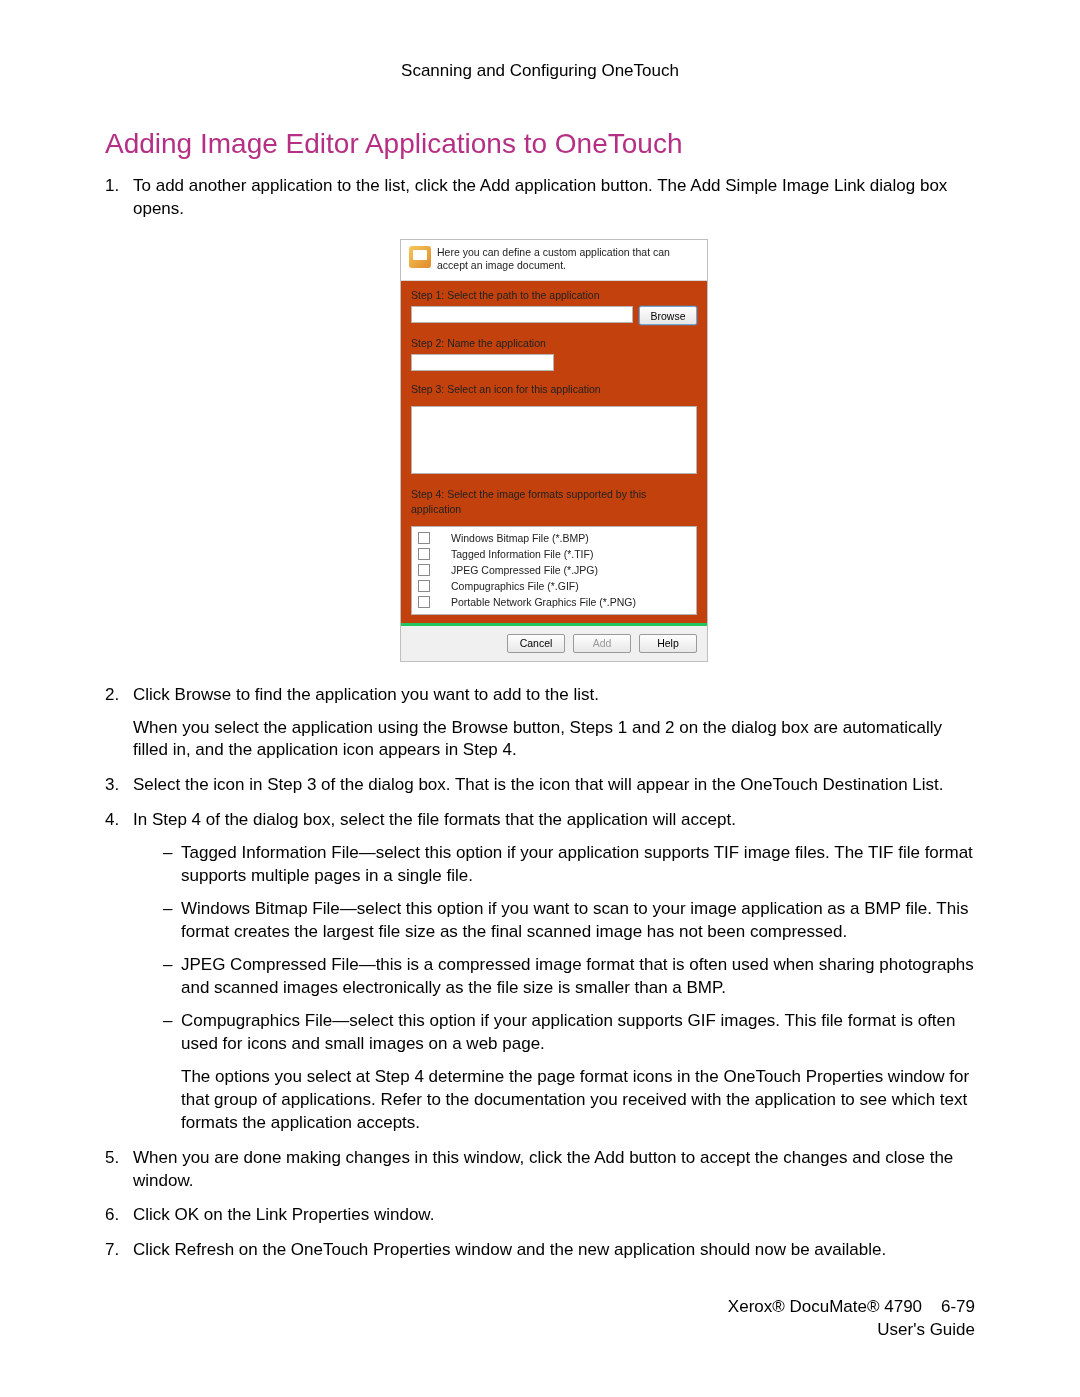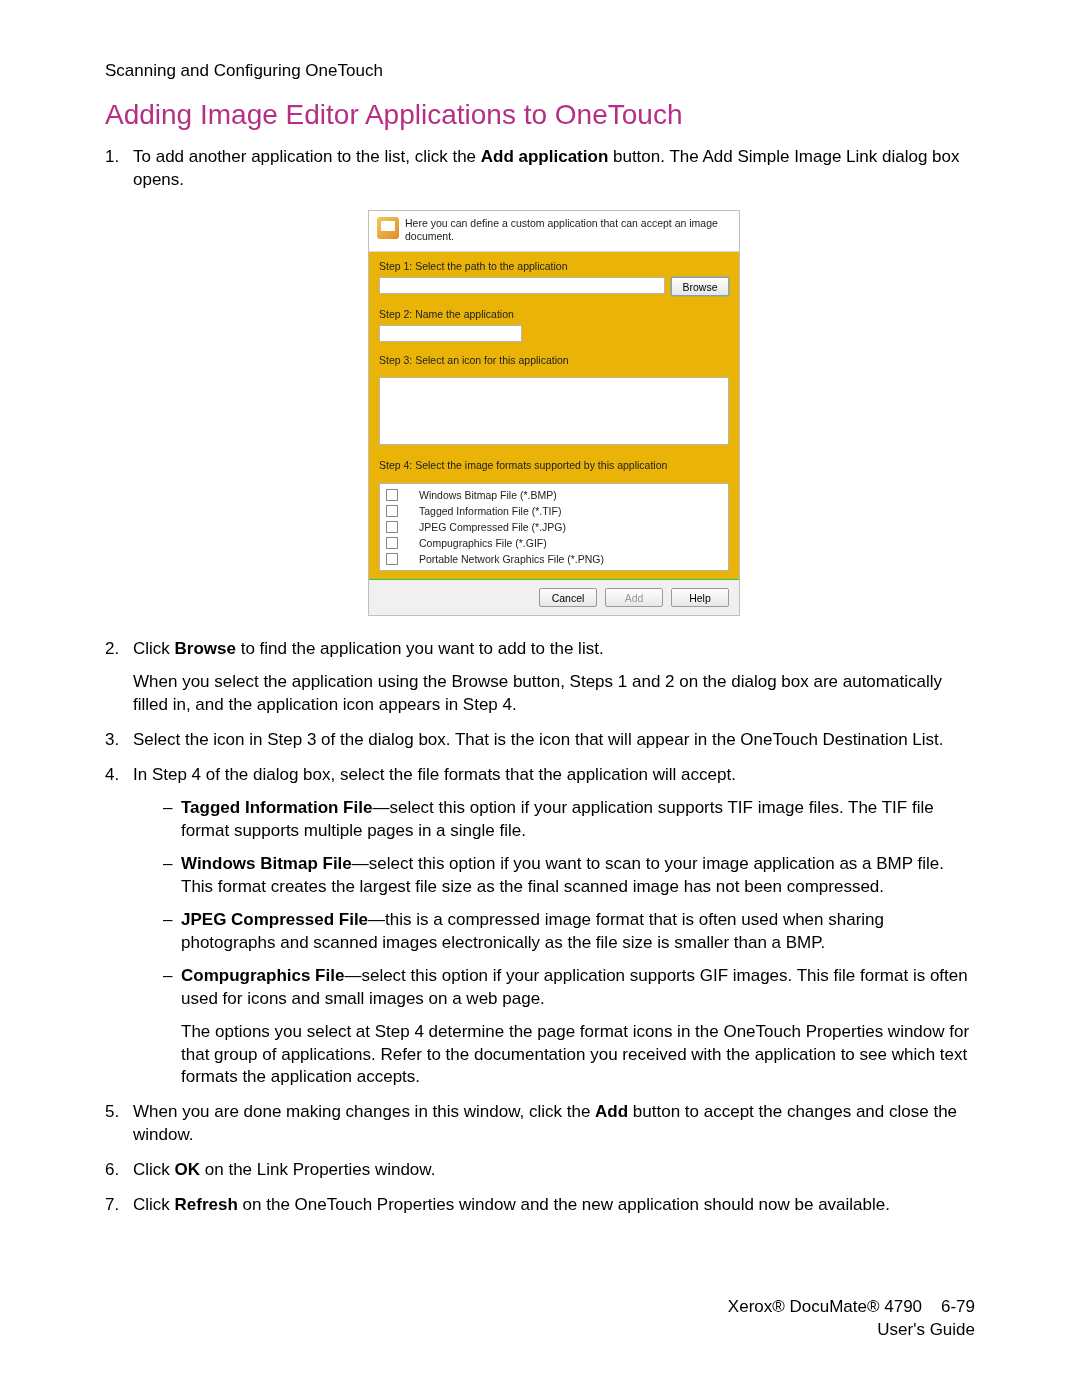--- a/index.html
+++ b/index.html
@@ -10,23 +10,23 @@
     width: 1080px;
     height: 1397px;
     position: relative;
     font-size: 17px;
     line-height: 1.35;
   }
   .page {
     padding: 60px 105px 60px 105px;
   }
   .header-right {
-    text-align: left;
+    text-align: center;
     font-size: 17px;
-    margin-bottom: 13px;
+    margin-bottom: 42px;
   }
   h1.section-title {
     color: #b53085;
     font-weight: normal;
     font-size: 28px;
     margin-bottom: 12px;
   }
   ol.main-list {
     list-style: none;
     counter-reset: item;
@@ -56,32 +56,32 @@
     position: relative;
     padding-left: 18px;
     margin-bottom: 10px;
   }
   ul.sub-list > li::before {
     content: "–";
     position: absolute;
     left: 0;
     top: 0;
   }
-  b { font-weight: bold; }
+  b { font-weight: normal; }
 
   
   .dialog-wrap {
     display: flex;
     justify-content: center;
     margin: 18px 0 22px 0;
   }
   .dialog {
-    width: 372px;
+    width: 308px;
     border: 1px solid #bfbfbf;
-    background: #eab308;
+    background: #c2410c;
     font-family: Tahoma, Arial, sans-serif;
     font-size: 10.5px;
     color: #222;
   }
   .dialog .intro {
     display: flex;
     align-items: flex-start;
     padding: 6px 8px 8px 8px;
     border-bottom: 1px solid #d8d8d8;
     background: #fff;
@@ -145,21 +145,21 @@
     gap: 21px;
     padding: 1px 0;
   }
   .dialog .fmt-row .cb {
     width: 12px; height: 12px;
     border: 1px solid #8a8a8a;
     background: #fff;
     flex-shrink: 0;
   }
   .dialog .dlg-footer {
-    border-top: 1px solid #22c55e;
+    border-top: 3px solid #22c55e;
     padding: 8px 10px;
     display: flex;
     justify-content: flex-end;
     gap: 8px;
     background: #f0f0f0;
   }
 
   .footer {
     position: absolute;
     bottom: 55px;

